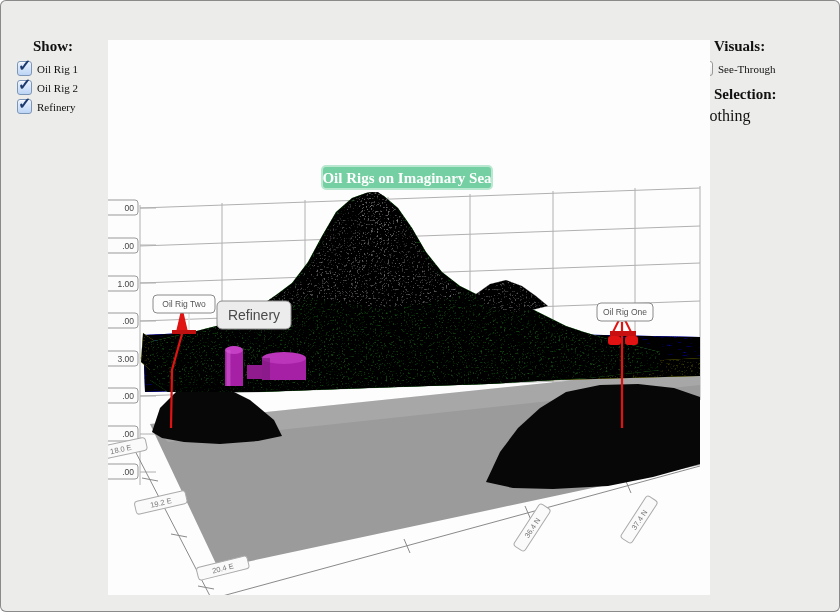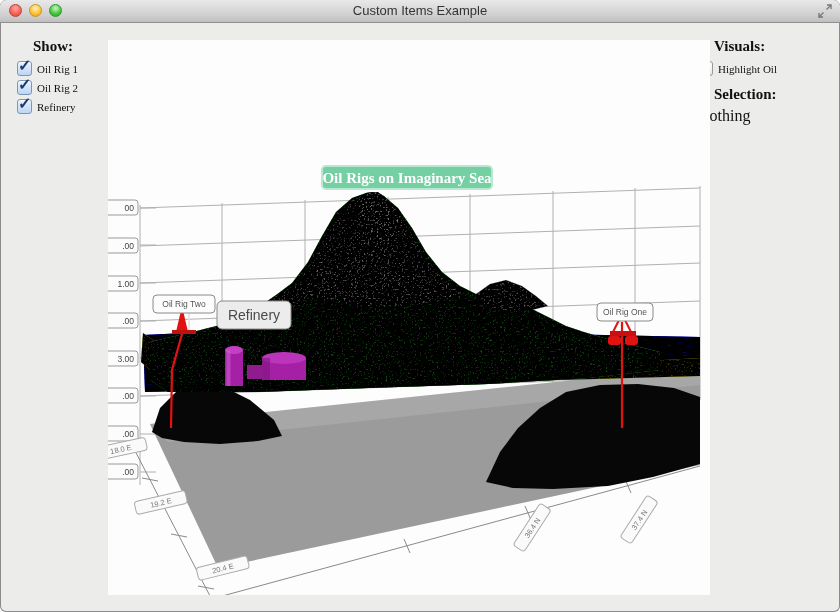--- a/index.html
+++ b/index.html
@@ -30,36 +30,20 @@
   
   .plot{position:absolute;left:108px;top:40px;width:602px;height:555px;background:#fcfdfc;overflow:hidden;}
   svg text{font-family:"Liberation Sans",sans-serif;}
   .serif-bold{font-family:"Liberation Serif",serif;font-weight:bold;}
 </style>
 </head>
 <body>
 
 <div class="window">
 
-  <div class="titlebar">
-    <div class="lights">
-      <div class="light red"></div>
-      <div class="light yellow"></div>
-      <div class="light green"></div>
-    </div>
-    <div class="title">Custom Items Example</div>
-    <svg class="resize-corner" viewBox="0 0 14 14">
-      <g stroke="#555" stroke-width="1.3" fill="none">
-        <path d="M9,1 L13,1 L13,5"></path>
-          <line x1="13" y1="1" x2="8.5" y2="5.5"></line>
-        <path d="M5,13 L1,13 L1,9"></path>
-          <line x1="1" y1="13" x2="5.5" y2="8.5"></line>
-      </g>
-    </svg>
-  </div>
 
   <div class="panel" style="left:17px;top:38px;width:90px;">
     <h3>Show:</h3>
     <div class="cb-row">
       <span class="cb checked"></span>
       <span>Oil Rig 1</span>
     </div>
     <div class="cb-row">
       <span class="cb checked"></span>
       <span>Oil Rig 2</span>
@@ -67,21 +51,21 @@
     <div class="cb-row">
       <span class="cb checked"></span>
       <span>Refinery</span>
     </div>
   </div>
 
   <div class="panel" style="left:698px;top:38px;width:112px;">
     <h3>Visuals:</h3>
     <div class="cb-row">
       <span class="cb"></span>
-      <span>Highlight Oil</span>
+      <span>See-Through</span>
     </div>
     <div class="spacer8"></div>
     <h3>Selection:</h3>
     <div class="sel-value">Nothing</div>
   </div>
 
   <div class="plot">
     <svg width="602" height="555" viewBox="0 0 602 555">
       <defs>
         <filter id="grain" x="-5%" y="-5%" width="110%" height="110%">

